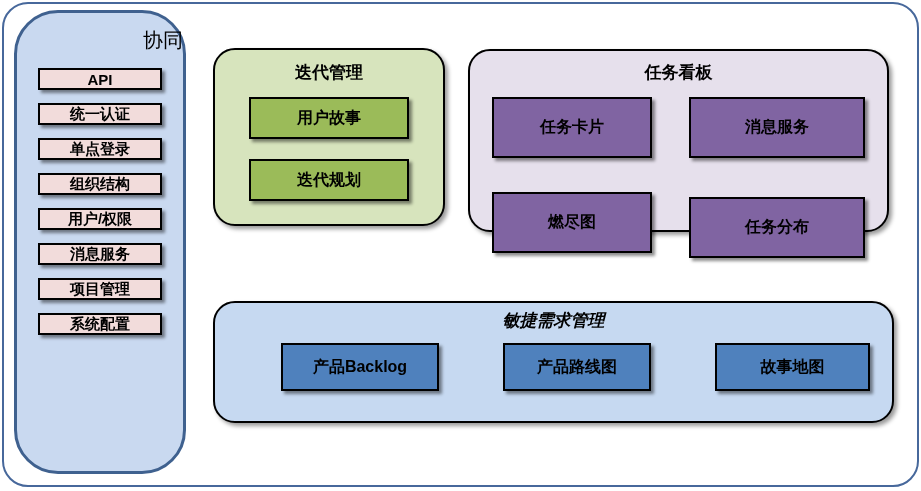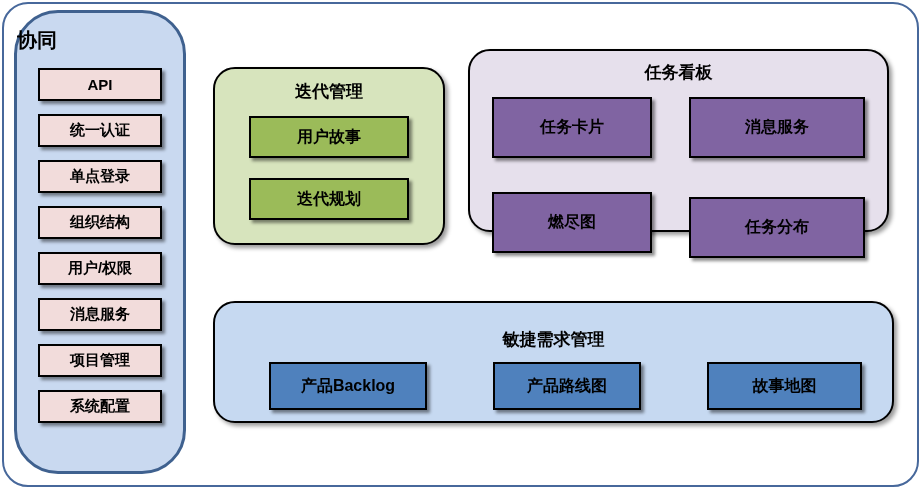--- a/index.html
+++ b/index.html
@@ -22,68 +22,68 @@
   
   .sidebar {
     position: absolute; left: 14px; top: 10px;
     width: 172px; height: 464px;
     box-sizing: border-box;
     background: var(--sidebar-bg);
     border: 3px solid var(--sidebar-border);
     border-radius: 44px;
   }
   .sidebar-title {
-    text-align: left; margin-top: 14px;
-    font-size: 20px; font-weight: bold;
+    text-align: right; margin-top: 14px;
+    font-size: 20px; font-weight: normal;
   }
   .sidebar-items {
     margin-top: 14px;
     display: flex; flex-direction: column; align-items: center; gap: 13px;
   }
 
   
   .chip {
     box-sizing: border-box;
     display: flex; align-items: center; justify-content: center;
     border: 2.5px solid #000;
     box-shadow: 3px 3px 3px rgba(0,0,0,0.45);
     font-weight: bold; font-size: 16px;
     background: #eee;
   }
-  .pink-chip  { width: 124px; height: 33px; background: var(--pink-item-bg);  font-size: 15px; }
+  .pink-chip  { width: 124px; height: 22px; background: var(--pink-item-bg);  font-size: 15px; }
   .green-chip { width: 160px; height: 42px; background: var(--green-item-bg); }
   .purple-chip{ height: 61px; background: var(--purple-item-bg); }
   .blue-chip  { height: 48px; background: var(--blue-item-bg); }
 
   
   .panel {
     position: absolute; box-sizing: border-box;
     border: 2px solid #000; border-radius: 22px;
     box-shadow: 3px 3px 4px rgba(0,0,0,0.40);
   }
   .panel-title { text-align: center; font-weight: bold; font-size: 17px; }
 
-  .iteration-panel { left: 213px; top: 67px; width: 232px; height: 178px; background: var(--green-panel-bg); }
+  .iteration-panel { left: 213px; top: 48px; width: 232px; height: 178px; background: var(--green-panel-bg); }
   .iteration-panel .panel-title { margin-top: 11px; }
   .iteration-items { margin-top: 13px; display: flex; flex-direction: column; align-items: center; gap: 20px; }
 
   .taskboard-panel { left: 468px; top: 49px; width: 421px; height: 183px; background: var(--purple-panel-bg); }
   .taskboard-panel .panel-title { margin-top: 10px; }
   .taskboard-grid {
     margin-top: 13px; padding: 0 22px;
     display: grid; grid-template-columns: 160px 176px;
     justify-content: space-between; row-gap: 34px;
   }
   .taskboard-grid .chip:nth-child(4) { transform: translateY(5px); }
 
   .agile-panel { left: 213px; top: 301px; width: 681px; height: 122px; background: var(--blue-panel-bg); }
-  .agile-panel .panel-title { margin-top: 25px; }
+  .agile-panel .panel-title { margin-top: 6px; font-style: italic; }
   .agile-items {
-    margin-top: 11px; padding: 0 30px 0 54px;
-    display: flex; justify-content: space-between;
+    margin-top: 11px; padding: 0 22px 0 54px;
+    display: flex; justify-content: space-between; margin-left: 12px;
   }
   .agile-items .chip:nth-child(1) { width: 158px; }
   .agile-items .chip:nth-child(2) { width: 148px; }
   .agile-items .chip:nth-child(3) { width: 155px; }
   .taskboard-grid .chip { width: 100%; }
 </style>
 </head>
 <body>
 
 <div class="canvas">

